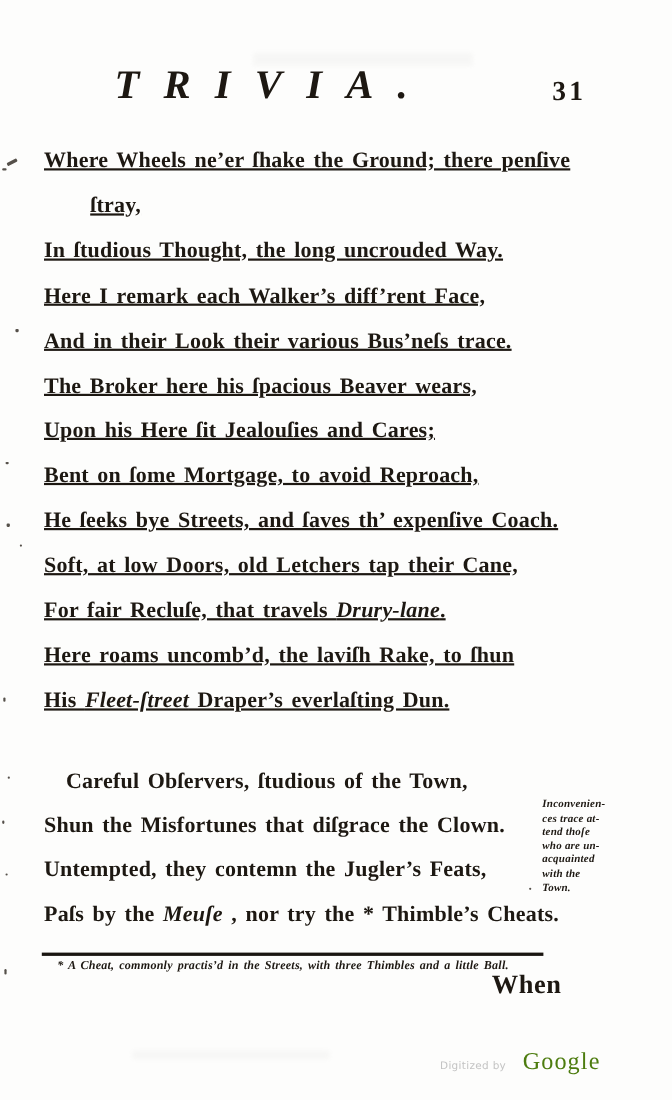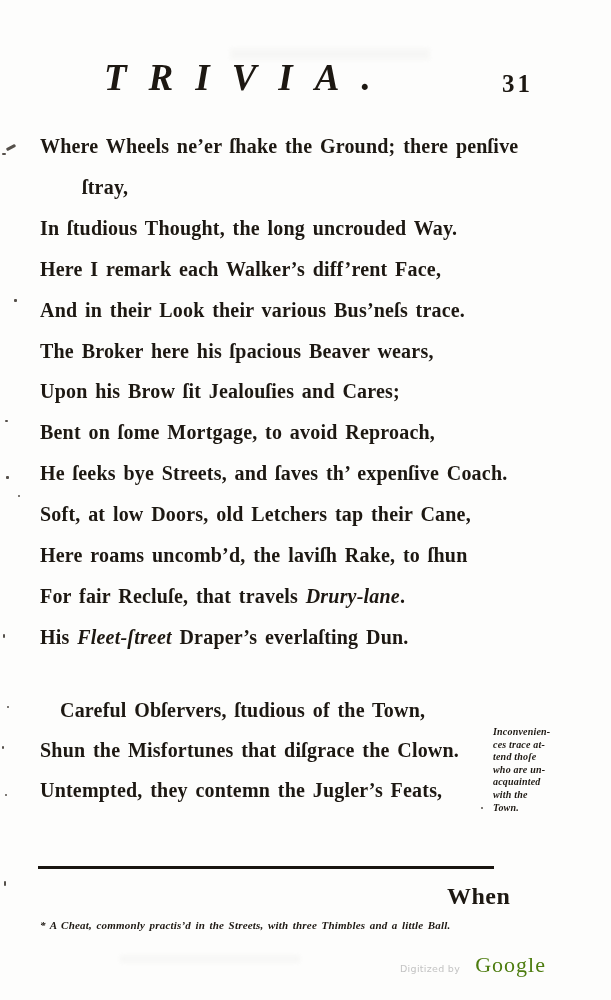--- a/index.html
+++ b/index.html
@@ -23,41 +23,41 @@
     font-size:25px;font-weight:600;letter-spacing:3px;
   }
   
   .stanza{
     position:absolute;left:40px;
     font-size:20px;font-weight:600;
     line-height:40.9px;
     letter-spacing:0.2px;word-spacing:2.5px;
     white-space:nowrap;
   }
-  .stanza-1{top:126px;}
+  .stanza-1{top:126px;text-decoration:underline;}
   .stanza-2{top:690px;line-height:40.2px;}
   .poem-line{white-space:nowrap;}
   .poem-line.hang{padding-left:42px;}
   .poem-line.first{padding-left:20px;}
   .it{font-style:italic;}
   
   .margin-note{
     position:absolute;left:493px;top:726px;width:70px;
     font-size:10px;font-style:italic;font-weight:bold;
     line-height:12.6px;letter-spacing:0.2px;
   }
   
   .footnote-rule{
     position:absolute;left:38px;top:866px;width:456px;height:2.5px;
     background:#191510;
   }
   .footnote{
-    position:absolute;left:40px;top:872px;
+    position:absolute;left:52px;top:872px;
     font-size:11px;font-style:italic;font-weight:600;
-    letter-spacing:0.2px;word-spacing:1.5px;white-space:nowrap;margin-top:47px;
+    letter-spacing:0.2px;word-spacing:1.5px;white-space:nowrap;
   }
   .catchword{
     position:absolute;left:447px;top:883px;
     font-size:24px;font-weight:700;letter-spacing:0.5px;
   }
   
   .watermark{
     position:absolute;left:400px;top:952px;
     display:flex;align-items:baseline;gap:15px;
   }
@@ -84,32 +84,33 @@
   <span class="title">TRIVIA.</span>
   <span class="page-number">31</span>
 
   <div class="stanza stanza-1">
       <div class="poem-line"><span>Where Wheels ne’er ſhake the Ground; there penſive</span></div>
       <div class="poem-line hang"><span>ſtray,</span></div>
       <div class="poem-line"><span>In ſtudious Thought, the long uncrouded Way.</span></div>
       <div class="poem-line"><span>Here I remark each Walker’s diff’rent Face,</span></div>
       <div class="poem-line"><span>And in their Look their various Bus’neſs trace.</span></div>
       <div class="poem-line"><span>The Broker here his ſpacious Beaver wears,</span></div>
-      <div class="poem-line"><span>Upon his Brow ſit Jealouſies and Cares;</span></div>
+      <div class="poem-line"><span>Upon his Here ſit Jealouſies and Cares;</span></div>
       <div class="poem-line"><span>Bent on ſome Mortgage, to avoid Reproach,</span></div>
       <div class="poem-line"><span>He ſeeks bye Streets, and ſaves th’ expenſive Coach.</span></div>
       <div class="poem-line"><span>Soft, at low Doors, old Letchers tap their Cane,</span></div>
+      <div class="poem-line"><span>For fair Recluſe, that travels </span><span class="it">Drury-lane</span><span>.</span></div>
       <div class="poem-line"><span>Here roams uncomb’d, the laviſh Rake, to ſhun</span></div>
-      <div class="poem-line"><span>For fair Recluſe, that travels </span><span class="it">Drury-lane</span><span>.</span></div>
       <div class="poem-line"><span>His </span><span class="it">Fleet-ſtreet</span><span> Draper’s everlaſting Dun.</span></div>
     </div>
   <div class="stanza stanza-2">
       <div class="poem-line first"><span>Careful Obſervers, ſtudious of the Town,</span></div>
       <div class="poem-line"><span>Shun the Misfortunes that diſgrace the Clown.</span></div>
       <div class="poem-line"><span>Untempted, they contemn the Jugler’s Feats,</span></div>
+      <div class="poem-line"><span>Paſs by the </span><span class="it">Meuſe</span><span> , nor try the * Thimble’s Cheats.</span></div>
     </div>
 
   <div class="margin-note">
       <div>Inconvenien-</div>
       <div>ces trace at-</div>
       <div>tend thoſe</div>
       <div>who are un-</div>
       <div>acquainted</div>
       <div>with the</div>
       <div>Town.</div>

